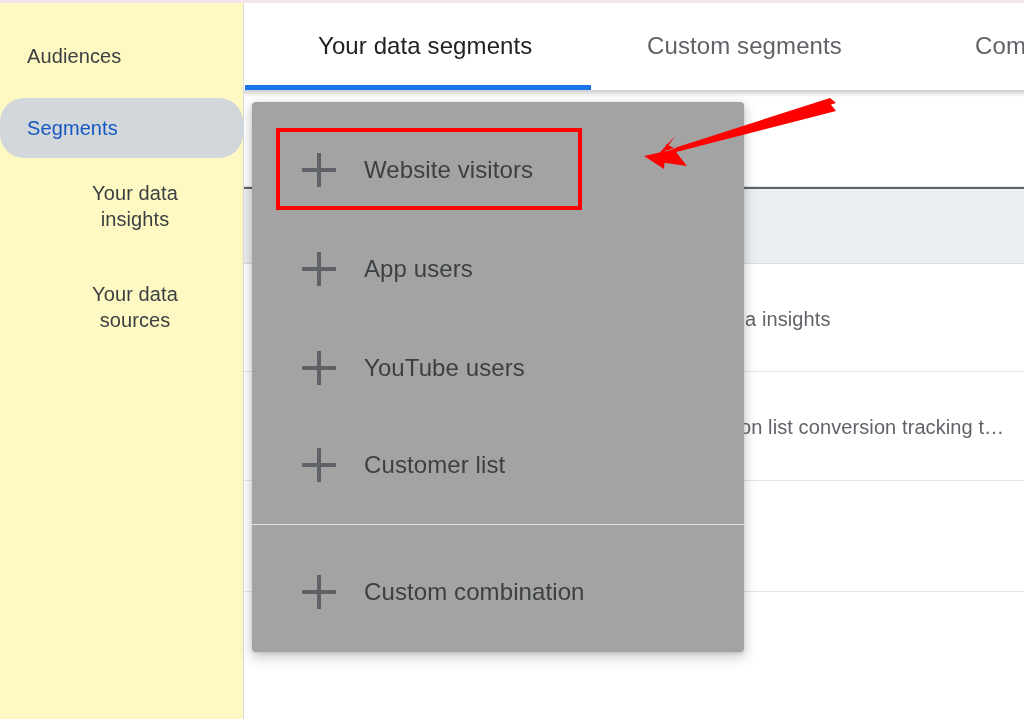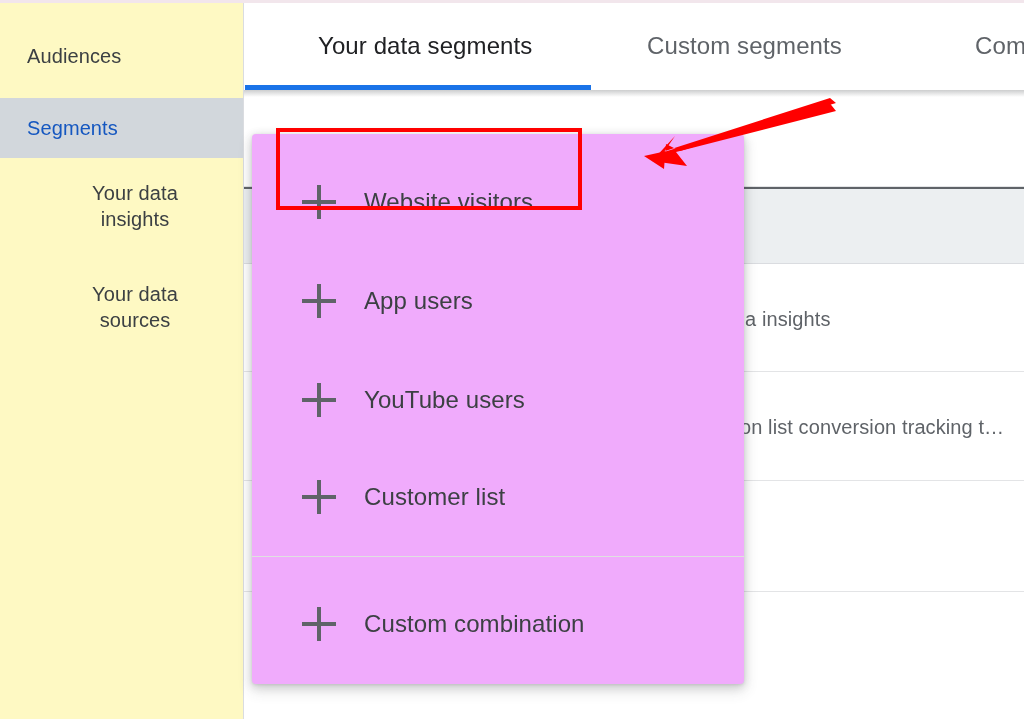--- a/index.html
+++ b/index.html
@@ -47,20 +47,21 @@
     font-size: 20px;
     color: #3c4043;
     letter-spacing: .1px;
     line-height: 26px;
   }
   .side-item.multiline { display: block; padding-top: 2px; }
   .side-item.active {
     background: #d2d7dc;
     color: #1557c0;
     font-weight: 400;
+    border-radius: 24px;
   }
 
   
   #main {
     position: absolute;
     left: 244px; top: 3px;
     width: 780px; height: 716px;
     background: #ffffff;
     z-index: 10;
     overflow: hidden;
@@ -149,27 +150,26 @@
     border: 3px solid #5f6368;
     border-radius: 2px;
     background: #fff;
   }
 
   
   #menu {
     position: absolute;
     left: 252px; top: 102px;
     width: 492px; height: 550px;
-    background: #f0abfc;
+    background: #a3a3a3;
     border-radius: 4px;
     box-shadow: 0 6px 14px 1px rgba(60,64,67,.16),
                 0 2px 8px 1px rgba(60,64,67,.14),
                 0 1px 3px rgba(60,64,67,.12);
     z-index: 40;
-    margin-top: 32px;
   }
   .menu-item {
     position: absolute;
     left: 0;
     width: 492px;
     height: 99px;
     display: flex;
     align-items: center;
     cursor: pointer;
   }

